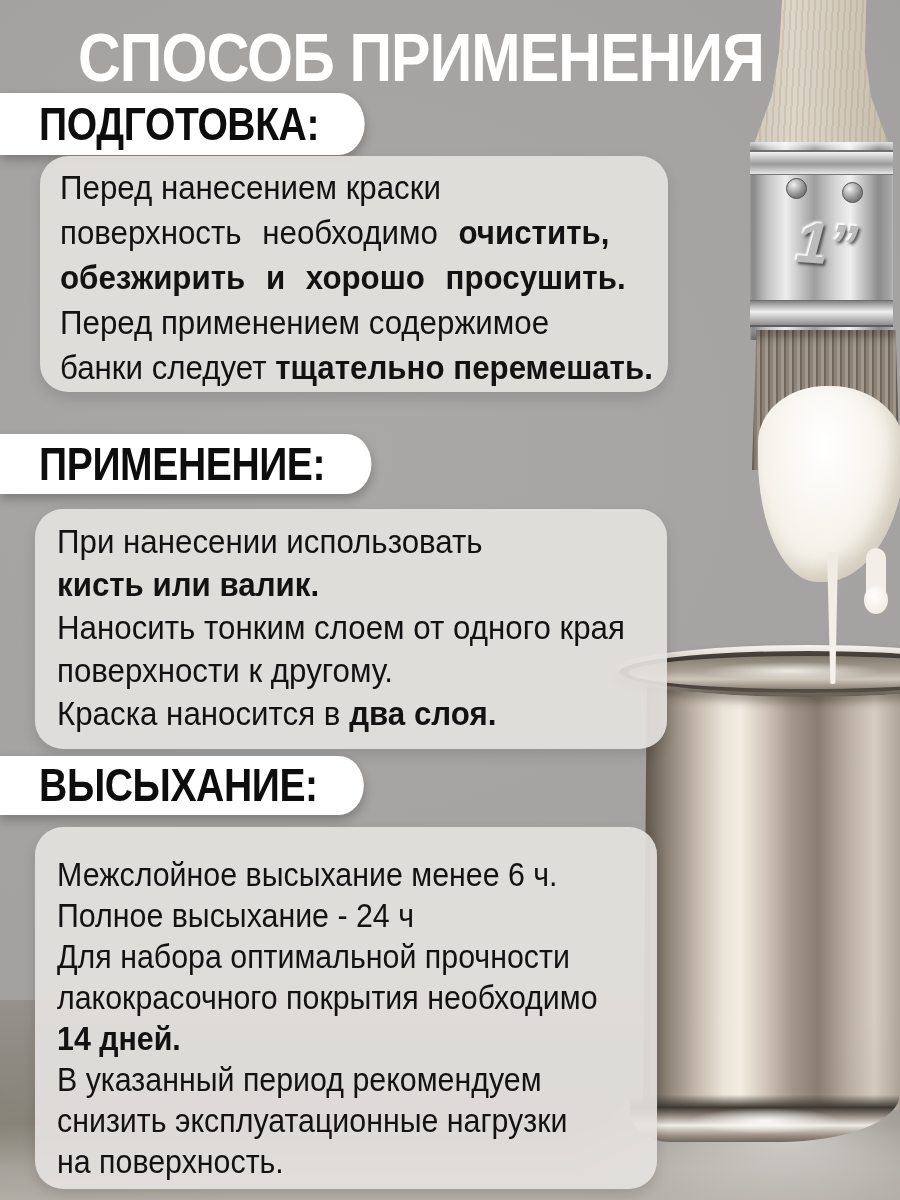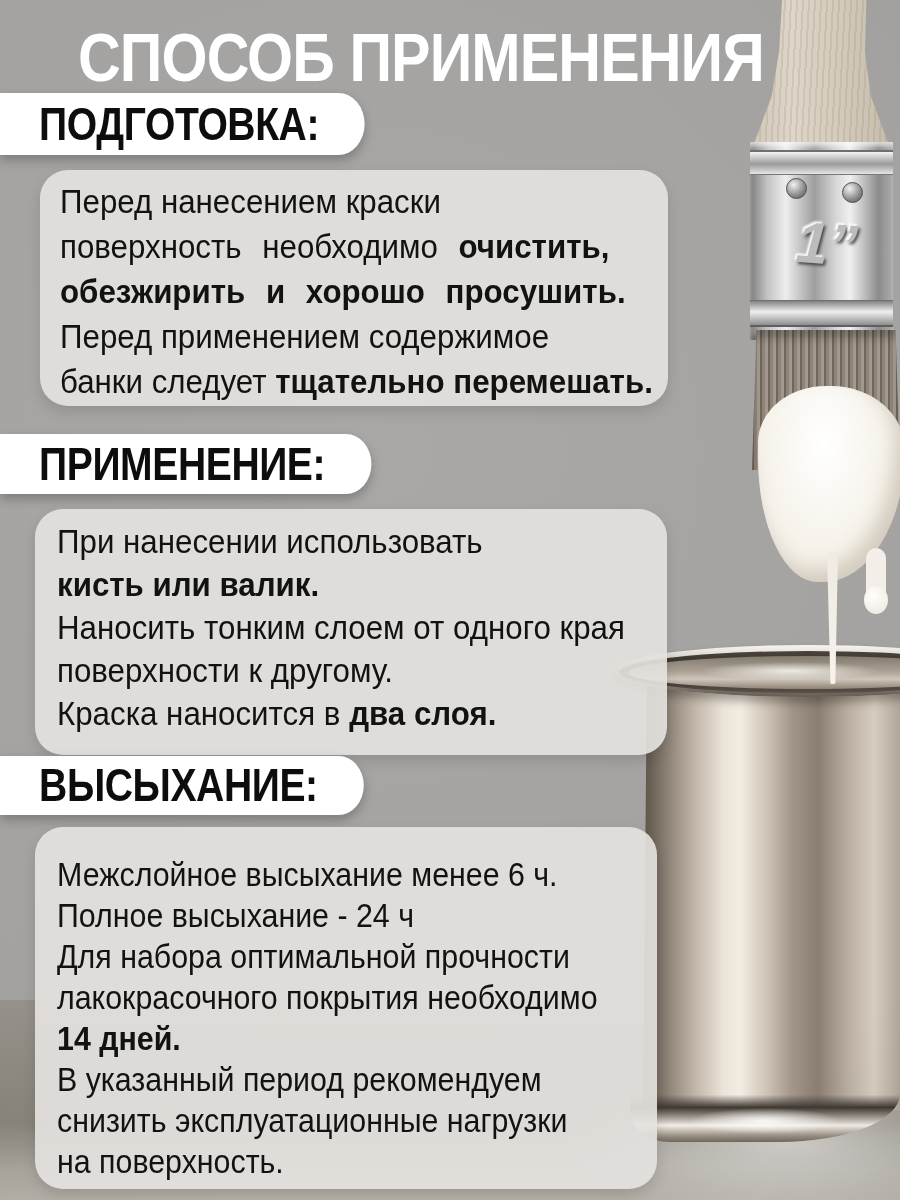--- a/index.html
+++ b/index.html
@@ -92,23 +92,23 @@
     box-shadow:0 5px 12px rgba(0,0,0,.25);}
   .pill.p1{top:93px;}
   .pill.p2{top:434px;line-height:60px;height:60px;}
   .pill.p3{top:756px;line-height:59px;height:59px;}
   .panel{position:absolute;background:var(--panel-rgba,rgba(228,226,222,.92));
     border-radius:28px;box-shadow:0 6px 14px rgba(0,0,0,.12);color:var(--text,#121212);}
   .panel .line{white-space:nowrap;transform:scaleX(.92);transform-origin:0 50%;
     font-weight:400;}
   .panel .line b{font-weight:700;}
   .panel .line.ws{word-spacing:13px;}
-  .panel.b1{left:40px;top:170px;width:608px;height:227px;padding:9px 0 0 20px;}
+  .panel.b1{left:40px;top:156px;width:608px;height:227px;padding:9px 0 0 20px;}
   .panel.b1 .line{font-size:34px;line-height:45px;}
-  .panel.b2{left:35px;top:509px;width:610px;height:223px;padding:11px 0 12px 22px;}
+  .panel.b2{left:35px;top:509px;width:610px;height:223px;padding:11px 0 6px 22px;}
   .panel.b2 .line{font-size:34px;line-height:43px;}
   .panel.b3{left:35px;top:827px;width:600px;height:335px;padding:27px 0 0 22px;}
   .panel.b3 .line{font-size:33px;line-height:41px;}
 </style>
 </head>
 <body>
 
 <div class="stage" style="--bg: #a4a2a0; --pill: #ffffff; --text: #121212; --title: #ffffff;">
 
   <div class="bg-grad"></div>

